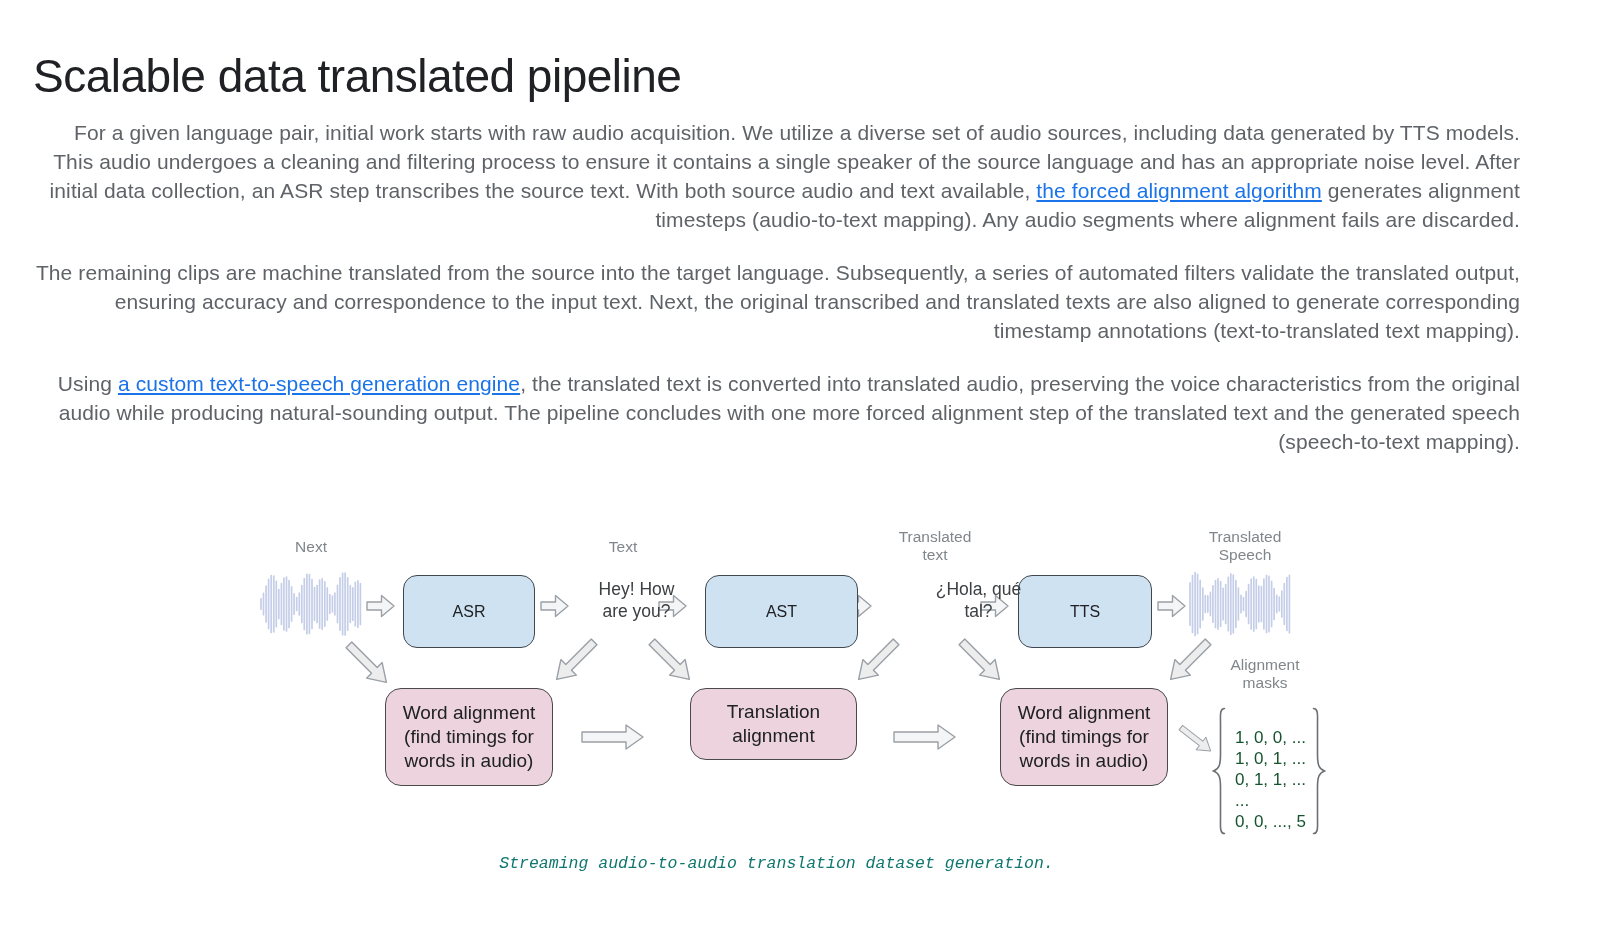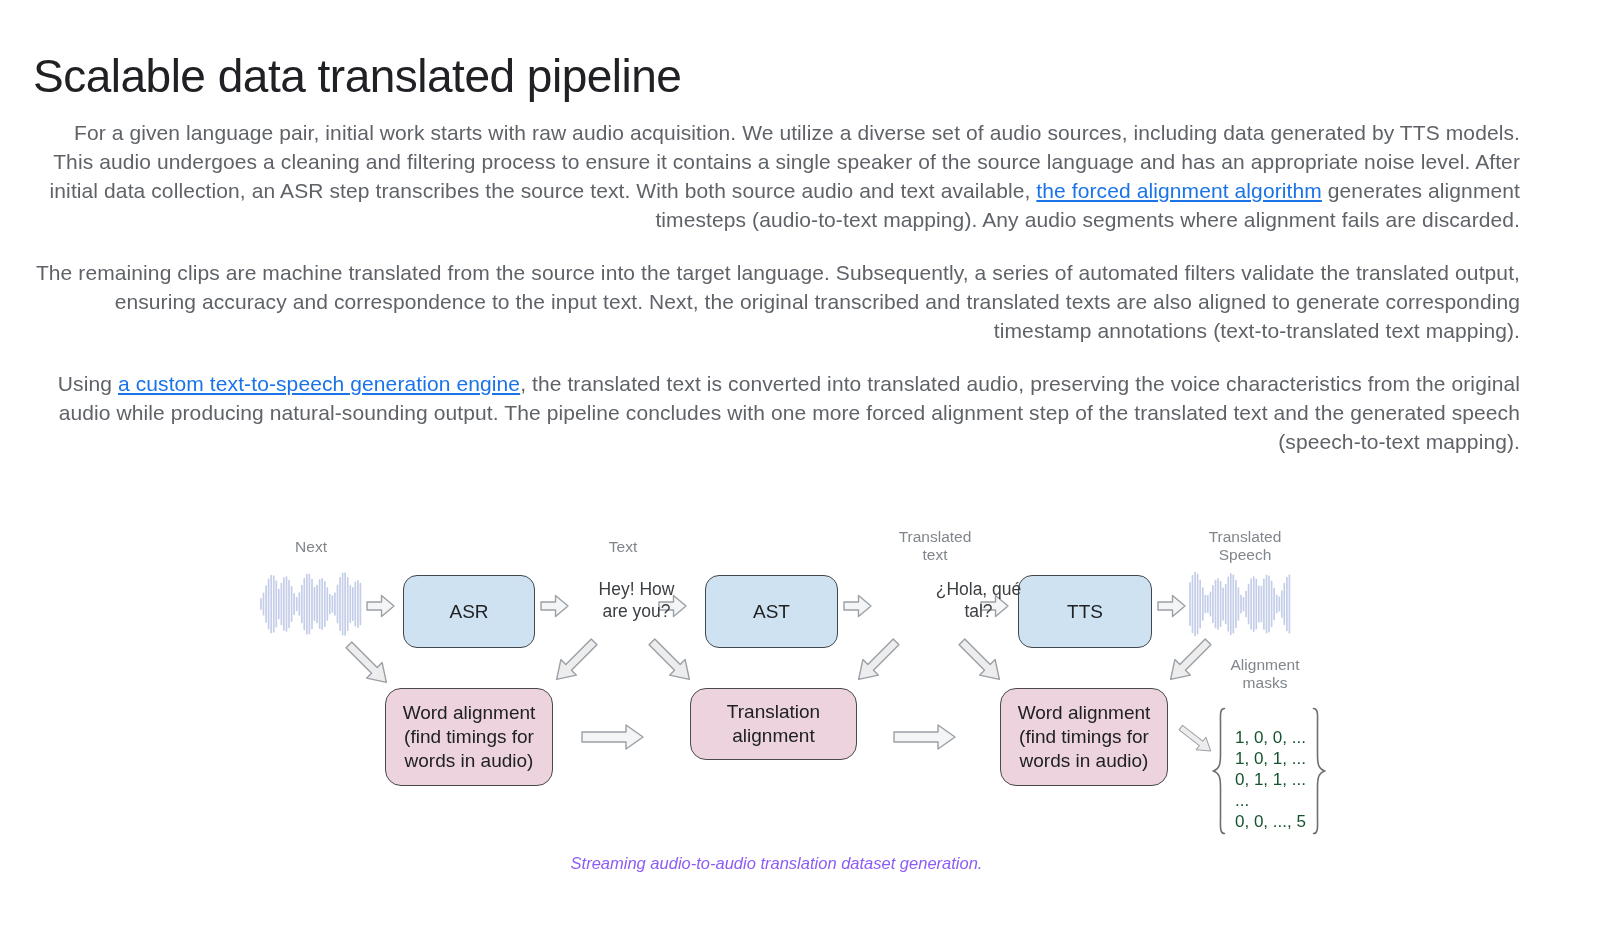--- a/index.html
+++ b/index.html
@@ -29,21 +29,21 @@
     position: absolute; text-align: center;
     font-size: 15.5px; line-height: 17.5px; color: #80868b;
     white-space: pre-line;
   }
   .box {
     position: absolute; display: flex; align-items: center; justify-content: center;
     text-align: center; white-space: pre-line; color: #202124;
   }
   .box.blue {
     background: #cfe2f2; border: 1.5px solid #40484e; border-radius: 14px;
-    font-size: 19px;
+    font-size: 16px;
   }
   .box.pink {
     background: #ecd3de; border: 1.5px solid #4a4a4a; border-radius: 16px;
     font-size: 19px; line-height: 24px;
   }
   .sample-text {
     position: absolute; text-align: center; white-space: pre-line;
     font-size: 17.5px; line-height: 22px; color: #3c4043;
   }
   svg.arrow { position: absolute; overflow: visible; }
@@ -54,21 +54,21 @@
   .dm { transform: rotate(38deg); }
   svg.waveform { position: absolute; }
   svg.waveform path { stroke: #c5cee8; stroke-width: 1.7; stroke-linecap: round; fill: none; }
   .mask-group { position: absolute; display: flex; align-items: stretch; }
   .mask-group svg.brace path { fill: none; stroke: #6b7075; stroke-width: 1.6; stroke-linecap: round; }
   .mask-rows { margin: 20px 6px 0 9px; }
   .mask-row { font-size: 17px; line-height: 21px; color: #14532d; white-space: nowrap; }
   .caption {
     position: absolute; left: 33px; width: 1487px; top: 344px;
     text-align: center; font-style: italic;
-    font-size: 16.5px; color: #8b5cf6;
+    font-size: 16.5px; color: #0f766e; font-family: Liberation Mono, monospace;
   }
 </style>
 </head>
 <body>
 
 <svg width="0" height="0" style="position:absolute" aria-hidden="true">
   <defs>
     <polygon id="arr-s" points="1,9 15.5,9 15.5,2.5 28,13 15.5,23.5 15.5,17 1,17"></polygon>
     <polygon id="arr-m" points="1,9 37,9 37,2 54,13 37,24 37,17 1,17"></polygon>
     <polygon id="arr-l" points="1,10 45,10 45,3 62,15 45,27 45,20 1,20"></polygon>
@@ -114,21 +114,21 @@
       <use href="#arr-s"></use>
     </svg>
   <svg class="arrow" style="left:980px;top:83px" width="30" height="26" viewBox="0 0 30 26">
       <use href="#arr-s"></use>
     </svg>
   <svg class="arrow" style="left:1157px;top:83px" width="30" height="26" viewBox="0 0 30 26">
       <use href="#arr-s"></use>
     </svg>
 
   <div class="box blue" style="left:403px;top:65px;width:132px;height:73px">ASR</div>
-  <div class="box blue" style="left:705px;top:65px;width:133px;height:73px">AST</div>
+  <div class="box blue" style="left:705px;top:65px;width:153px;height:73px">AST</div>
   <div class="box blue" style="left:1018px;top:65px;width:134px;height:73px">TTS</div>
 
   <div class="sample-text" style="left:584px;top:68px;width:105px">Hey! How
 are you?</div>
   <div class="sample-text" style="left:926px;top:68px;width:105px">¿Hola, qué
 tal?</div>
 
   <svg class="arrow diag dr" style="left:340px;top:141px" width="56" height="26" viewBox="0 0 56 26">
       <use href="#arr-m"></use>
     </svg>

